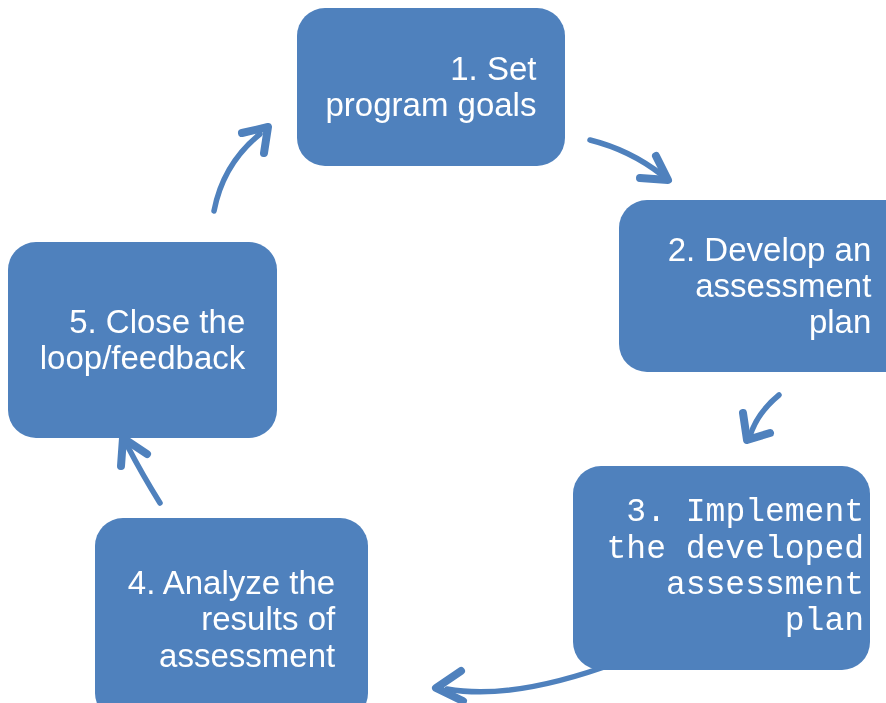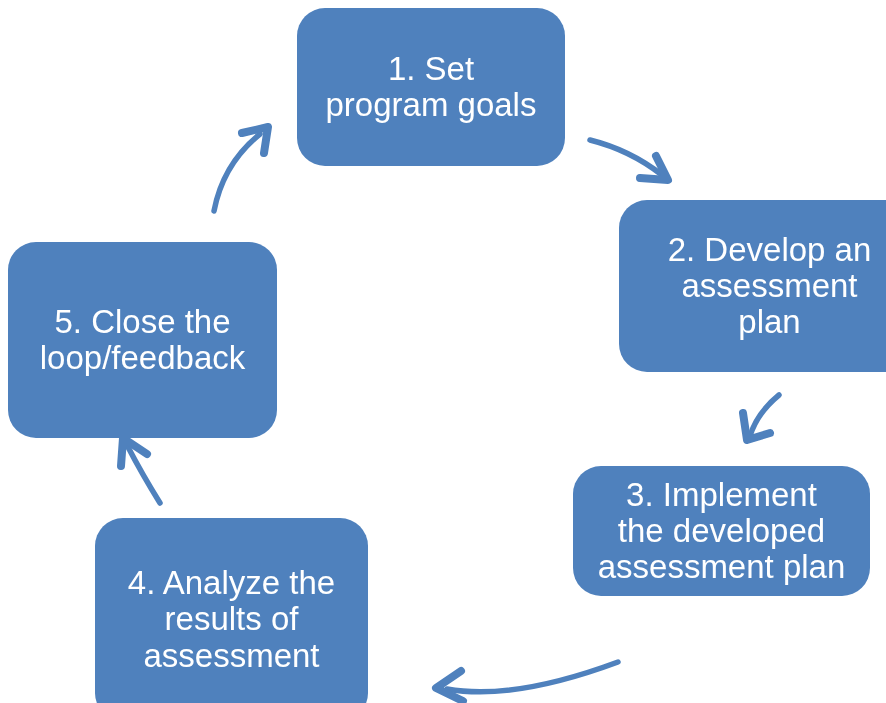--- a/index.html
+++ b/index.html
@@ -36,33 +36,33 @@
     stroke-linecap: round;
     stroke-linejoin: round;
   }
   .step-box {
     position: absolute;
     background: var(--box-fill, #4f81bd);
     border-radius: 28px;
     display: flex;
     align-items: center;
     justify-content: center;
-    text-align: center;
+    text-align: right;
     box-sizing: border-box;
     padding: 4px 6px;
   }
   .step-box .label {
     color: var(--text, #ffffff);
     font-size: 33px;
     line-height: 1.1;
     white-space: pre-line;
   }
   .box-1 { left: 297px; top: 8px;   width: 268px; height: 158px; }
   .box-2 { left: 619px; top: 200px; width: 301px; height: 172px; }
-  .box-3 { left: 573px; top: 466px; width: 297px; height: 130px; }
+  .box-3 { left: 573px; top: 466px; width: 297px; height: 204px; font-family: Liberation Mono, monospace; }
   .box-4 { left: 95px;  top: 518px; width: 273px; height: 203px; }
   .box-5 { left: 8px;   top: 242px; width: 269px; height: 196px; }
 </style>
 </head>
 <body>
 
 <div class="canvas">
 
   <svg class="arrows" viewBox="0 0 886 703" aria-hidden="true">
 

